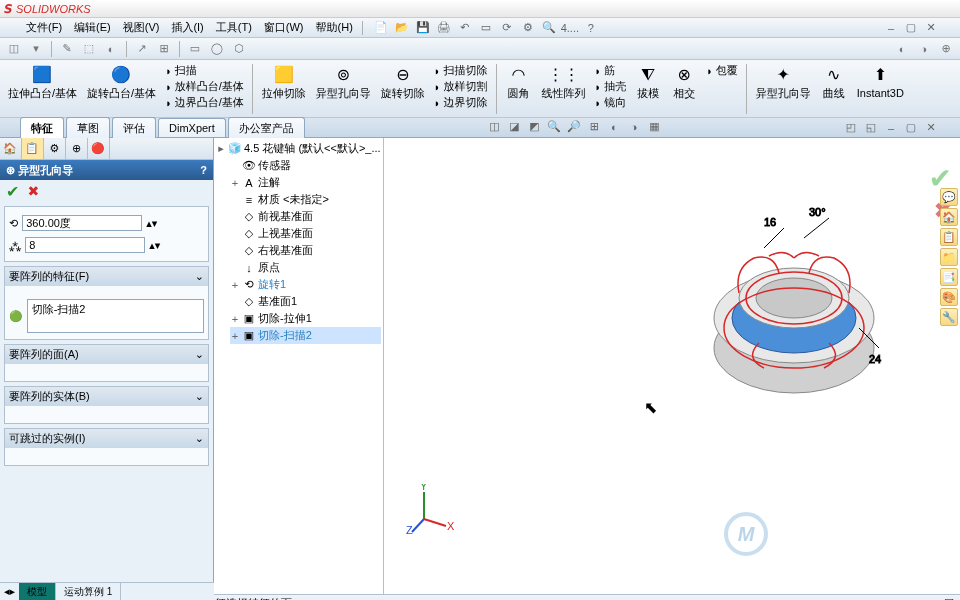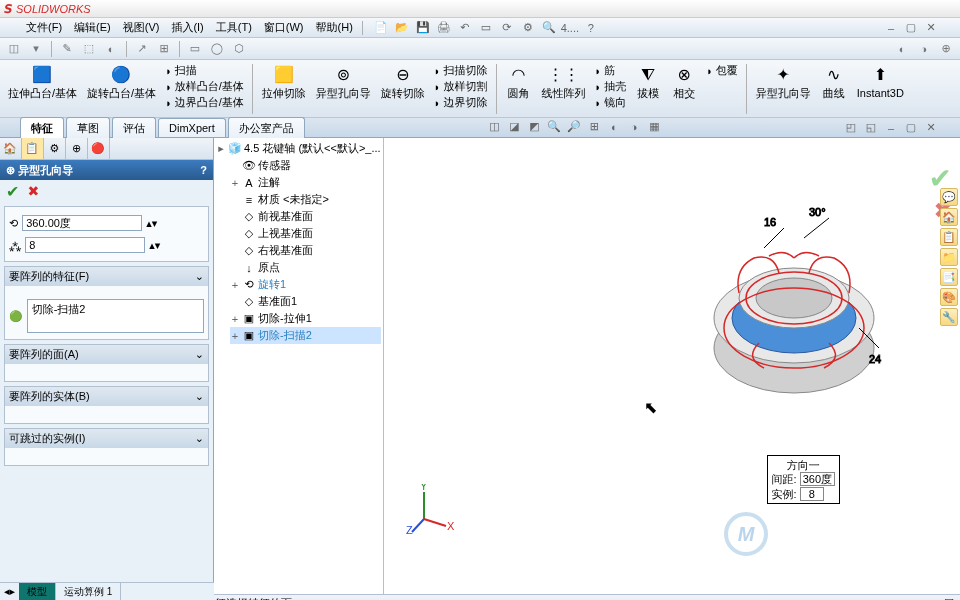--- a/index.html
+++ b/index.html
@@ -383,25 +383,20 @@
       </g>
       <g stroke="#000" stroke-width="1" fill="none">
         <line x1="100" y1="50" x2="120" y2="30"></line>
           <text x="100" y="28" font-size="12">16</text>
         <line x1="140" y1="40" x2="165" y2="20"></line>
           <text x="145" y="18" font-size="12">30°</text>
         <line x1="195" y1="130" x2="215" y2="150"></line>
           <text x="205" y="165" font-size="12">24</text>
       </g>
     </svg>
-    <div class="dimbox">
-      <div style="text-align:center">方向一</div>
-      <div><span>间距:</span> <span style="background:#fff;border:1px solid #888;padding:0 2px">360度</span></div>
-      <div><span>实例:</span> <span style="background:#fff;border:1px solid #888;padding:0 8px">8</span></div>
-    </div>
     <svg class="triad" viewBox="0 0 50 50">
       <line x1="20" y1="35" x2="20" y2="8" stroke="#2a8f2a" stroke-width="2"></line>
         <text x="16" y="6" fill="#2a8f2a" font-size="9">Y</text>
       <line x1="20" y1="35" x2="42" y2="42" stroke="#d62828" stroke-width="2"></line>
         <text x="43" y="46" fill="#d62828" font-size="9">X</text>
       <line x1="20" y1="35" x2="8" y2="48" stroke="#2a4fd8" stroke-width="2"></line>
         <text x="2" y="50" fill="#2a4fd8" font-size="9">Z</text>
     </svg>
     <div class="cursor-arrow">⬉</div>
     <div class="wm-circle">M</div>

